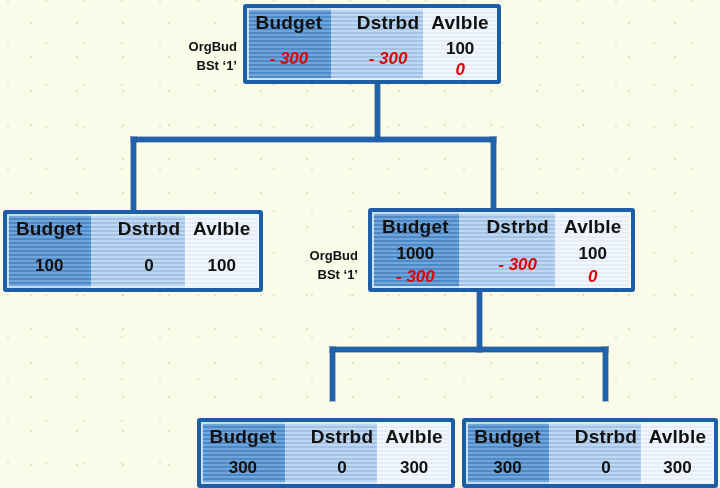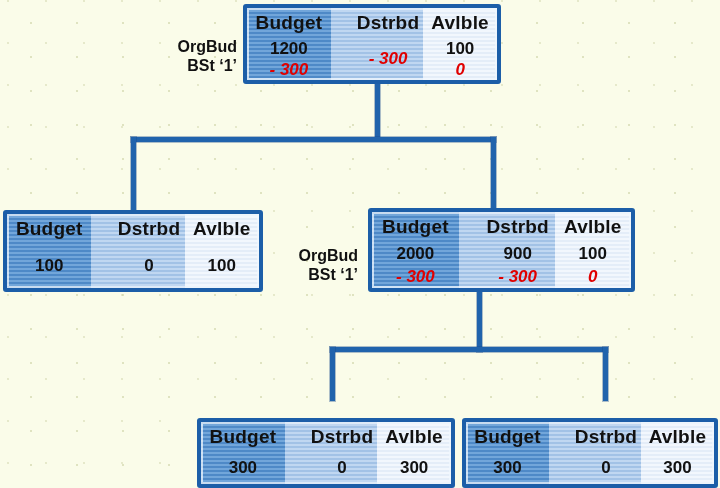--- a/index.html
+++ b/index.html
@@ -40,21 +40,21 @@
     font-size:19px;font-weight:bold;color:#111;letter-spacing:0.2px;
   }
   .val{
     flex:1;display:flex;align-items:center;justify-content:center;
     font-size:17px;font-weight:bold;color:#111;white-space:pre;
   }
   .val.red{color:#e00000;font-style:italic;}
   
   .lbl{
     position:absolute;text-align:right;
-    font-size:16px;font-weight:bold;color:#111;line-height:19px;
+    font-size:13px;font-weight:bold;color:#111;line-height:19px;
   }
   .lbl span{display:block;}
 </style>
 </head>
 <body>
 
 <div id="canvas">
 
   <div class="ln" style="left:375px;top:84px;width:5px;height:57px;"></div>
   <div class="ln" style="left:131px;top:137px;width:365px;height:5px;"></div>
@@ -70,21 +70,20 @@
     <span>BSt ‘1’</span>
   </div>
   <div class="lbl" style="left:238px;top:246px;width:120px;">
     <span>OrgBud</span>
     <span>BSt ‘1’</span>
   </div>
 
   <div class="tbl" style="left:243px;top:4px;width:258px;height:80px;">
     <div class="col c-budget">
       <div class="hdr">Budget</div>
-      <div class="val">1200</div>
       <div class="val red">- 300</div>
     </div>
     <div class="col c-dstrbd">
       <div class="hdr">Dstrbd</div>
       <div class="val red">- 300</div>
     </div>
     <div class="col c-avlble">
       <div class="hdr">Avlble</div>
       <div class="val">100</div>
       <div class="val red">0</div>
@@ -102,26 +101,25 @@
     </div>
     <div class="col c-avlble">
       <div class="hdr">Avlble</div>
       <div class="val">100</div>
     </div>
   </div>
 
   <div class="tbl" style="left:368px;top:208px;width:267px;height:84px;">
     <div class="col c-budget">
       <div class="hdr">Budget</div>
-      <div class="val">2000</div>
+      <div class="val">1000</div>
       <div class="val red">- 300</div>
     </div>
     <div class="col c-dstrbd">
       <div class="hdr">Dstrbd</div>
-      <div class="val">900</div>
       <div class="val red">- 300</div>
     </div>
     <div class="col c-avlble">
       <div class="hdr">Avlble</div>
       <div class="val">100</div>
       <div class="val red">0</div>
     </div>
   </div>
 
   <div class="tbl" style="left:197px;top:418px;width:258px;height:70px;">

